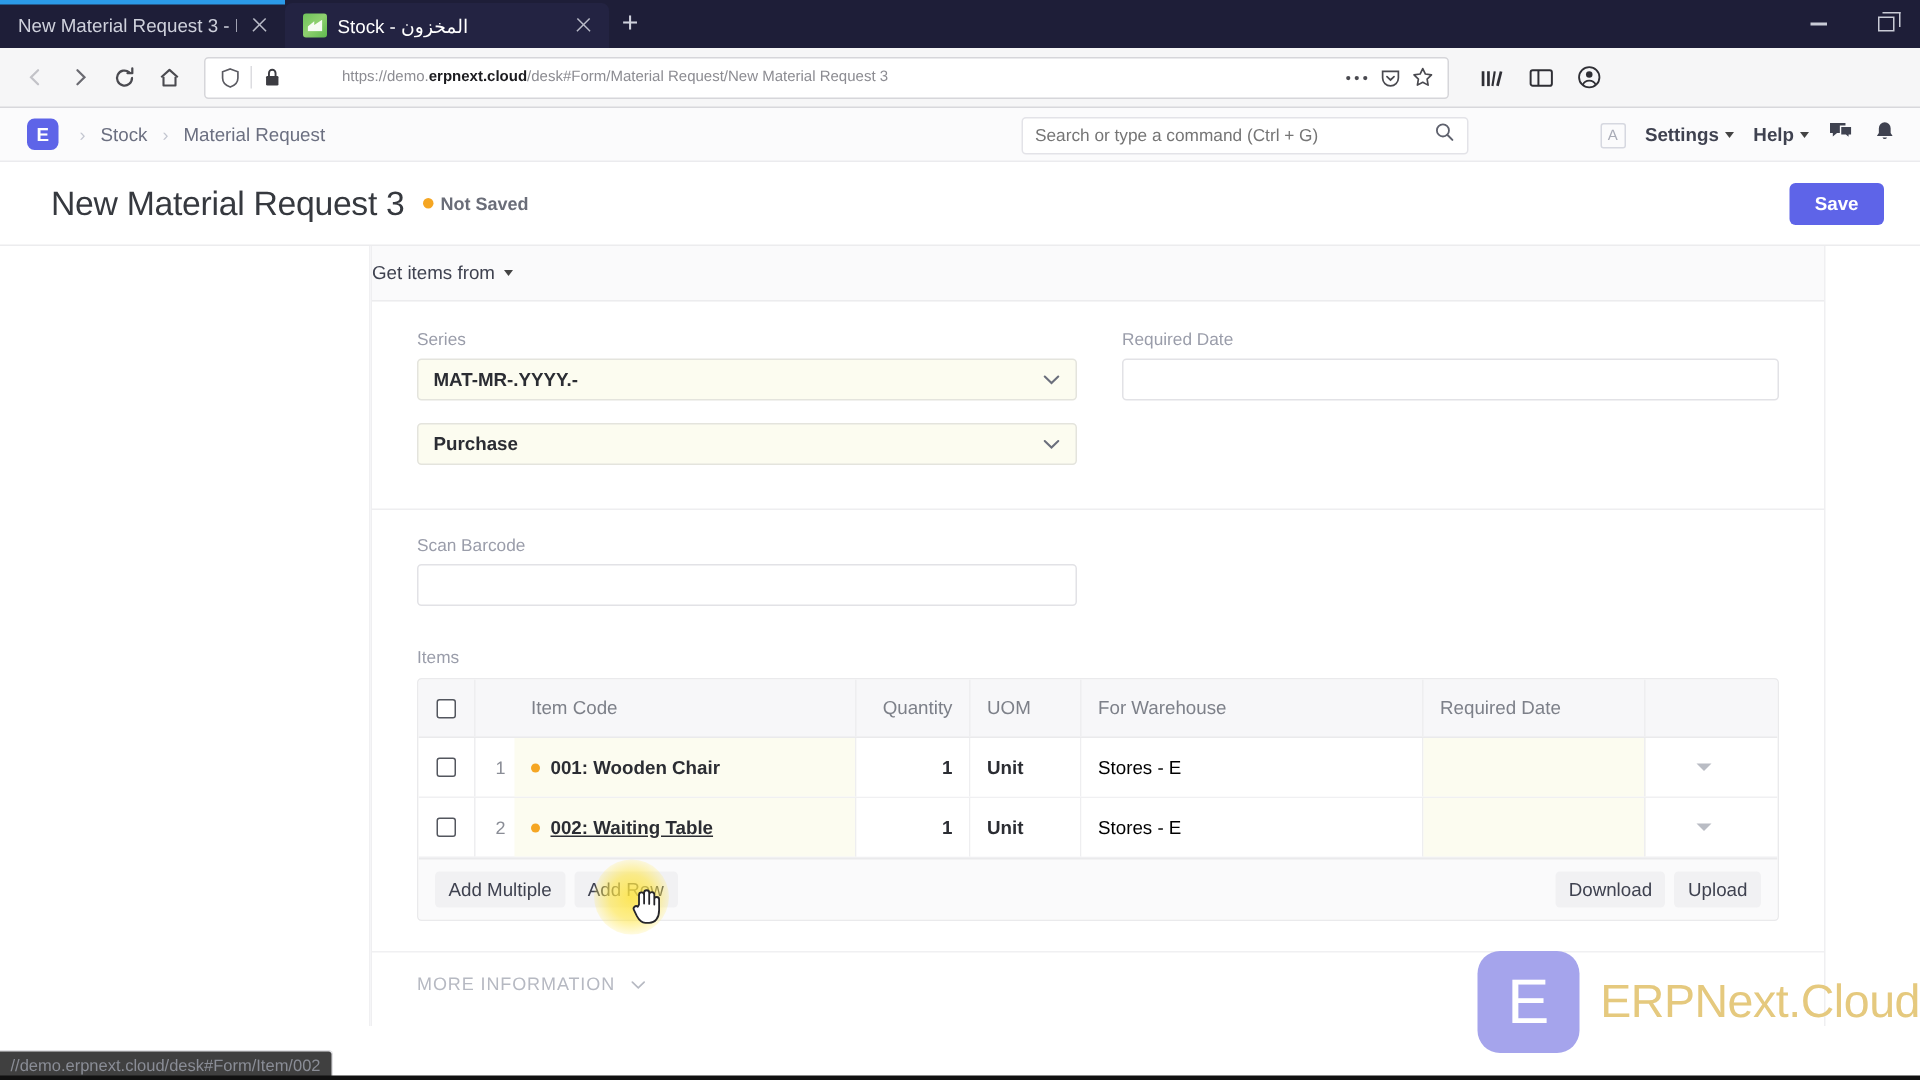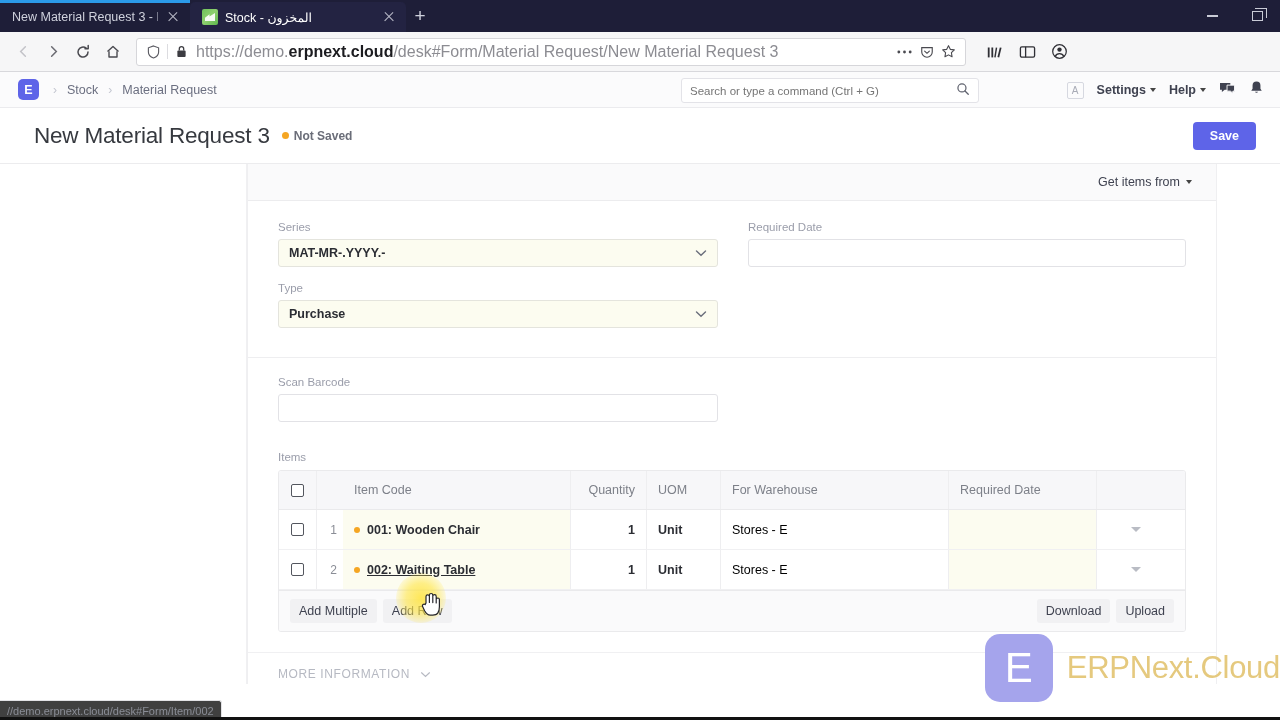--- a/index.html
+++ b/index.html
@@ -51,22 +51,22 @@
   .wc-max:after{content:"";position:absolute;left:2px;top:-4px;width:11px;height:9px;
     border:1.4px solid #c9cbd6;border-bottom:none;border-left:none;}
 
   .navbar { height: 40px; background: #f6f6f7; display: flex; align-items: center;
     border-bottom: 1px solid #d8d8dc; padding: 0 8px; }
   .nav-btn { width: 30px; height: 30px; display:flex; align-items:center; justify-content:center;
     color:#4a4a50; flex:0 0 auto;}
   .urlbar { flex: 1 1 auto; height: 28px; background: #ffffff; border: 1px solid #d6d6da;
     border-radius: 3px; display: flex; align-items: center; padding: 0 8px; margin: 0 8px;
     max-width: 830px; }
-  .url-text { font-size: 16px; color: #8c8c92; white-space: nowrap; flex:1 1 auto;
-    overflow:hidden; padding-left: 6px;}
+  .url-text { font-size: 10px; color: #8c8c92; white-space: nowrap; flex:1 1 auto;
+    overflow:hidden; padding-left: 6px; margin-left: 32px;}
   .url-text b { color: #1c1c20; font-weight: 700; }
   .url-text .u-dim { color: #8c8c92; }
   .u-icon { width: 17px; height: 17px; display:flex; align-items:center; justify-content:center;
     flex:0 0 auto;}
   .url-sep { width:1px; height:15px; background:#dcdce0; margin:0 5px; }
   .url-right { display:flex; align-items:center; gap:5px; flex:0 0 auto; }
   .browser-right { display:flex; align-items:center; gap:2px; margin-left:6px; }
   .br-btn { width:30px; height:30px; display:flex; align-items:center; justify-content:center; }
 
   
@@ -103,21 +103,21 @@
     font-family:"Liberation Sans",sans-serif; }
 
   
   .workarea { height: 520px; display:flex; background:#fff; position:relative; }
   .side-col { width: 247px; flex:0 0 247px; background:#fff;
     border-right:1px solid #f0f0f2; }
   .main-col { flex:1 1 auto; background:#fff; border-left:1px solid #efeff1;
     border-right:1px solid #efeff1; max-width:970px; position:relative;}
 
   .getitems-bar { height:37px; background:#fafafb; display:flex; align-items:center;
-    justify-content:flex-end; padding-right: 24px; border-bottom:1px solid #ececee;}
+    padding-right: 24px; border-bottom:1px solid #ececee;}
   .getitems { font-size:12.5px; color:#3f4250; display:flex; align-items:center; gap:6px;}
 
   .sect { padding: 20px 30px 14px 30px; border-bottom:1px solid #eeeef0; }
   .grid2 { display:grid; grid-template-columns: 440px 1fr; column-gap: 30px; }
   .fld { margin-bottom: 15px; }
   .fld-label { font-size: 11.5px; color: #9a9daa; margin-bottom: 6px; }
   .ctl { height: 28px; width: 100%; border:1px solid #e2e2e6; border-radius:3px;
     background:#fff; display:flex; align-items:center; padding: 0 10px;
     font-size: 12.5px; color:#2b2d33; }
   .ctl.select { background:#fcfcf0; border-color:#e4e4dd; font-weight:700; }
@@ -369,21 +369,20 @@
             <div class="ctl select">
               <span>MAT-MR-.YYYY.-</span>
               <span class="chev">
                 <svg width="12" height="8" viewBox="0 0 12 8">
                     <path d="M1.5 2 L6 6.3 L10.5 2" stroke="#6b6f7c" stroke-width="1.4" fill="none" stroke-linecap="round"></path>
                   </svg>
               </span>
             </div>
           </div>
           <div class="fld">
-            <div class="fld-label">Type</div>
             <div class="ctl select">
               <span>Purchase</span>
               <span class="chev">
                 <svg width="12" height="8" viewBox="0 0 12 8">
                     <path d="M1.5 2 L6 6.3 L10.5 2" stroke="#6b6f7c" stroke-width="1.4" fill="none" stroke-linecap="round"></path>
                   </svg>
               </span>
             </div>
           </div>
         </div>

